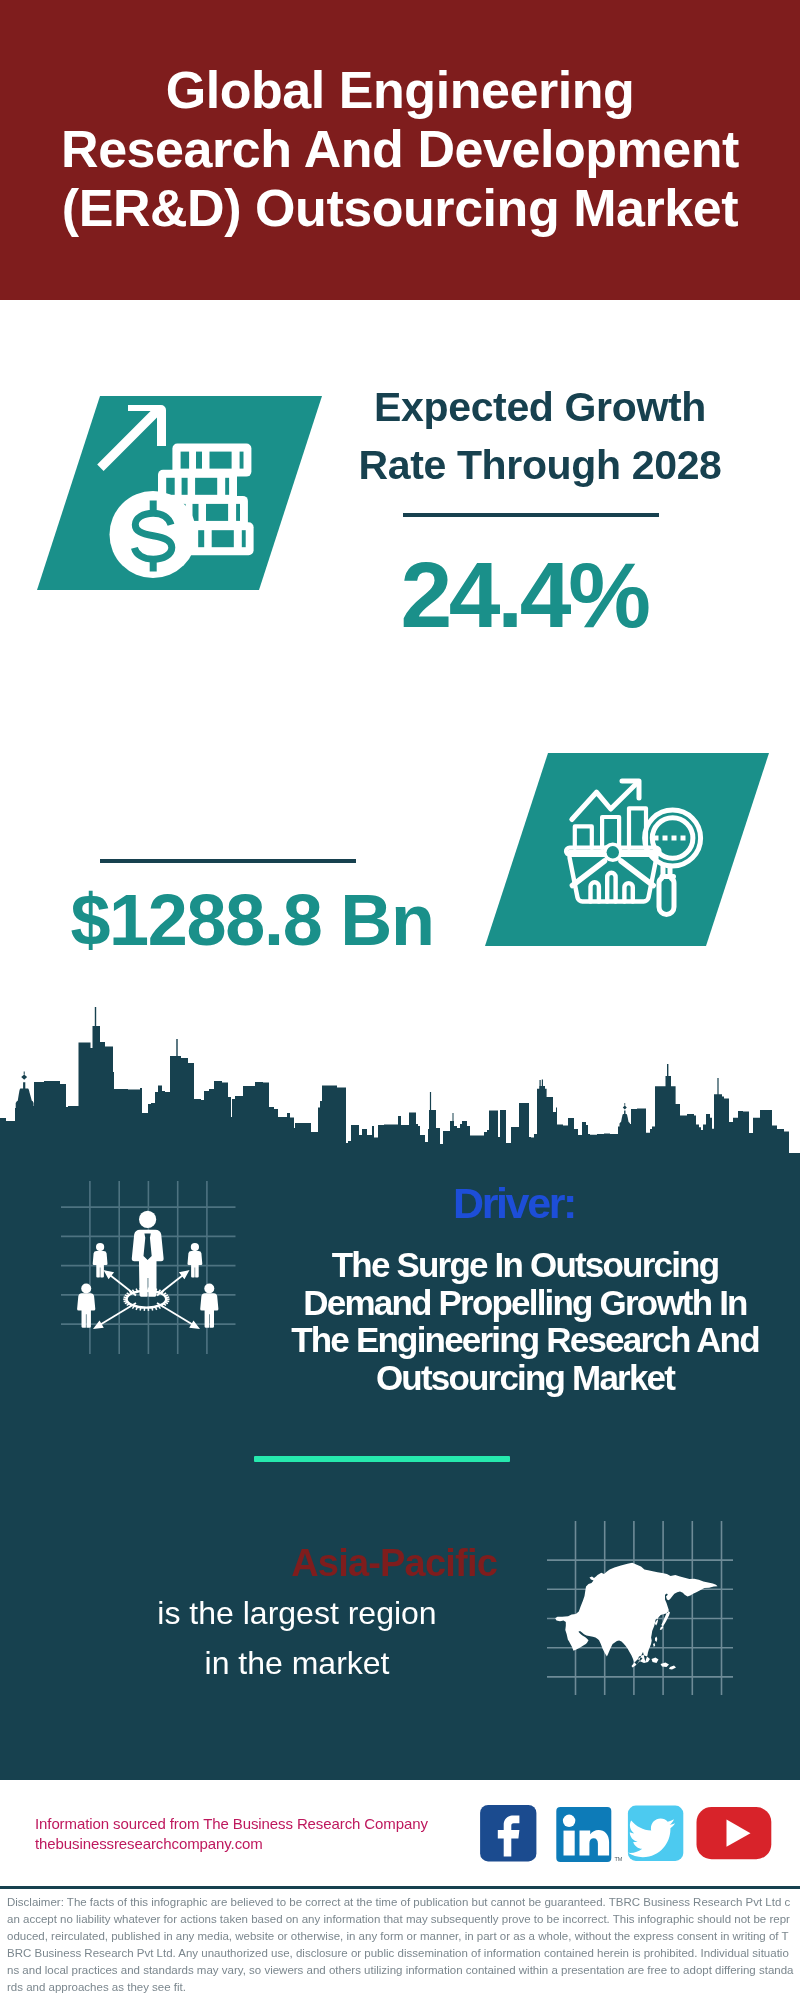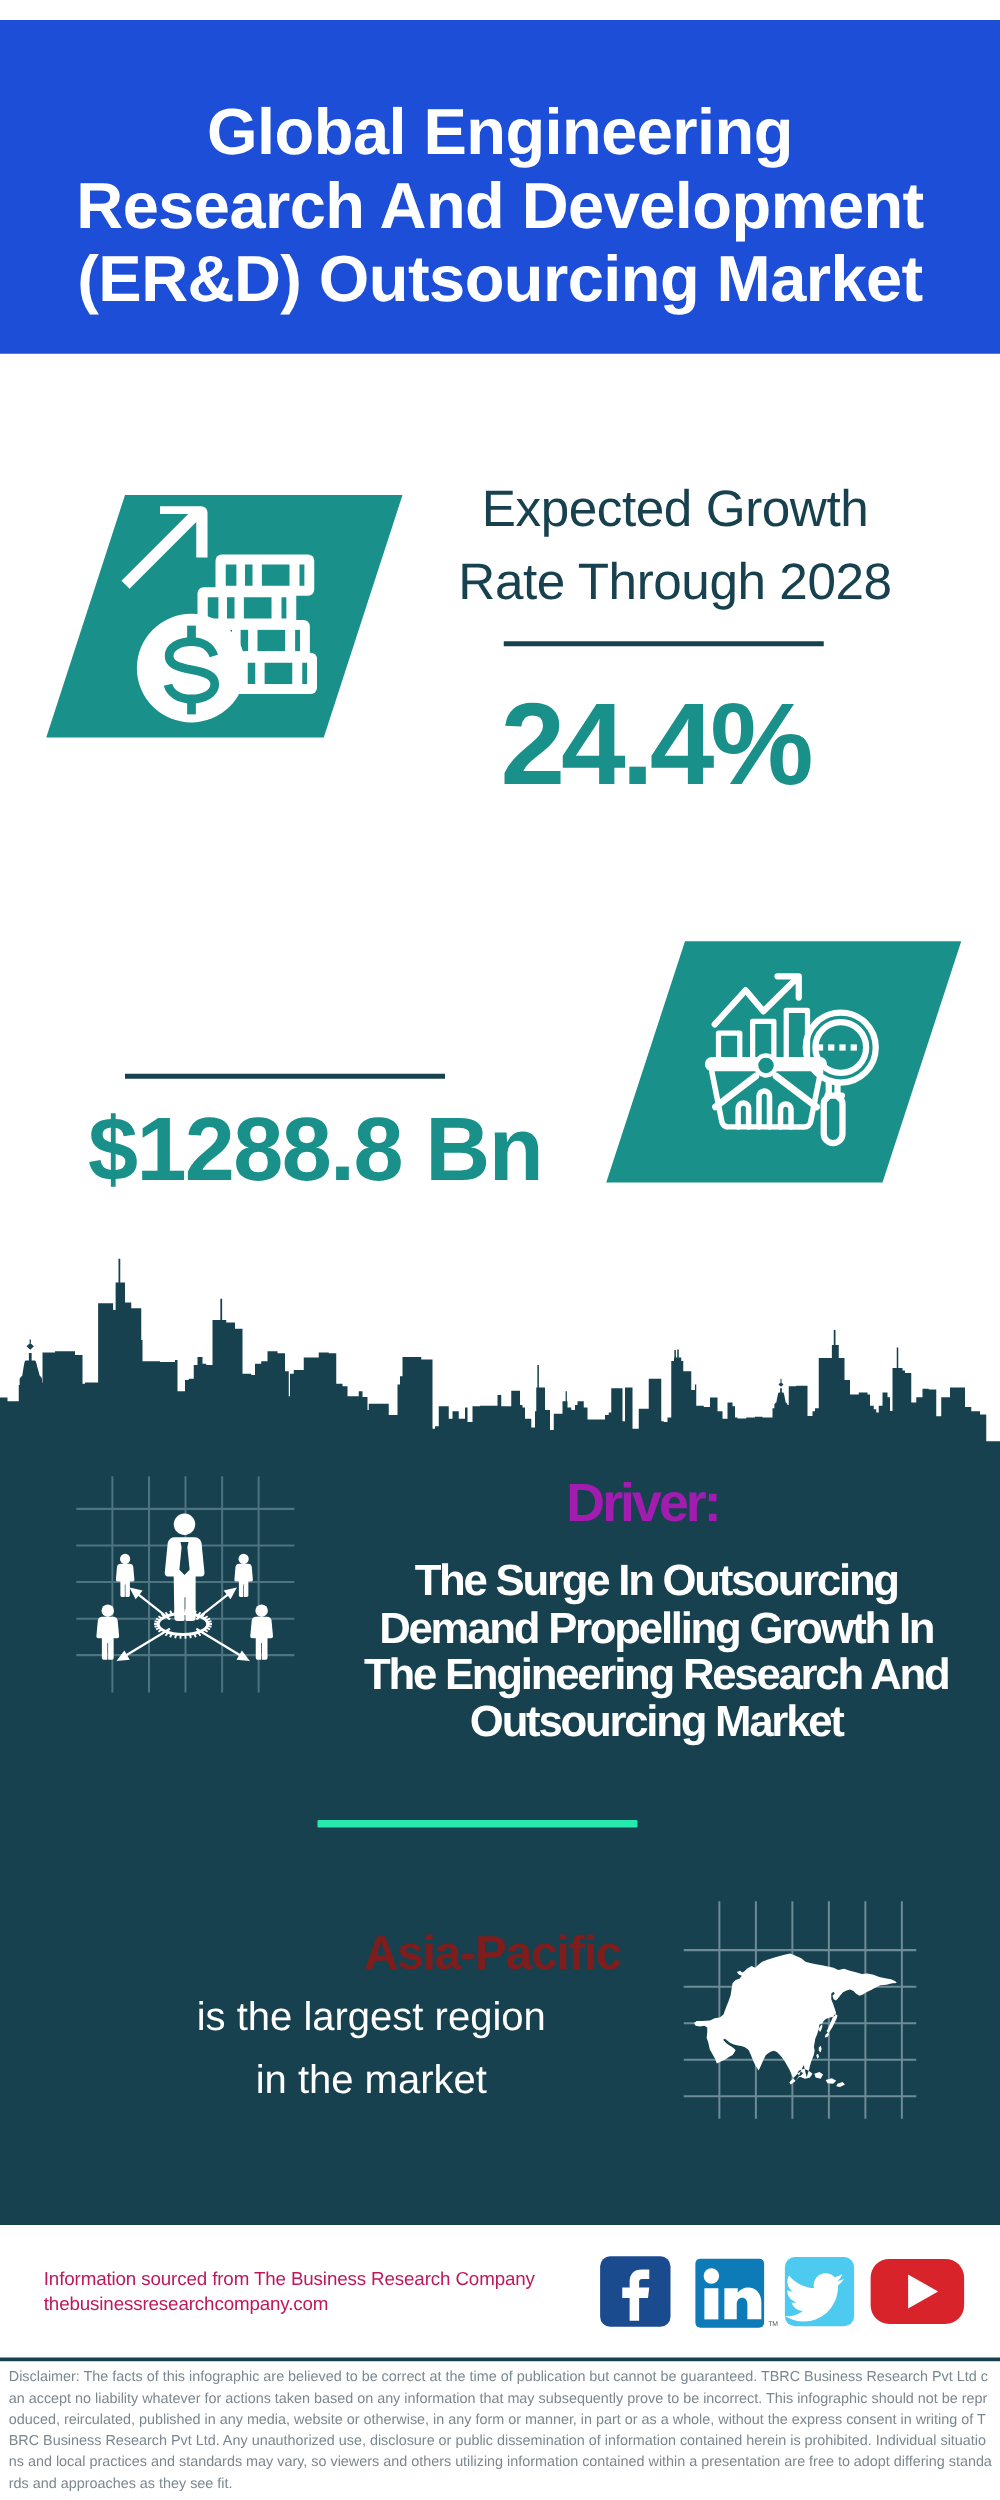--- a/index.html
+++ b/index.html
@@ -1,39 +1,39 @@
 <!DOCTYPE html>
 <html><head>
 <meta charset="utf-8">
 <style>
   html,body{margin:0;padding:0;}
   body{width:800px;height:2000px;background:#ffffff;
        font-family:"Liberation Sans",sans-serif;overflow:hidden;}
   .page{position:relative;width:800px;height:2000px;overflow:hidden;}
 
   
-  .header{position:absolute;left:0;top:16px;width:800px;height:267px;background:#1d4ed8;}
+  .header{position:absolute;left:0;top:0;width:800px;height:300px;background:#7f1d1d;}
   .title{position:absolute;left:0;top:61px;width:800px;text-align:center;color:#ffffff;
          font-size:52px;font-weight:bold;line-height:59px;letter-spacing:-0.45px;}
 
   
   .para{position:absolute;overflow:visible;}
-  .statlabel{position:absolute;color:#17414F;font-size:41px;font-weight:normal;line-height:57.5px;
+  .statlabel{position:absolute;color:#17414F;font-size:41px;font-weight:bold;line-height:57.5px;
              text-align:center;letter-spacing:-0.35px;}
   .statrule{position:absolute;height:4px;background:#17414F;}
   .statvalue{position:absolute;color:#1A908A;font-weight:bold;text-align:center;}
   .v1{font-size:93px;line-height:93px;letter-spacing:-3.3px;}
   .v2{font-size:72px;line-height:72px;letter-spacing:-1.3px;}
 
   
   .darkband{position:absolute;left:0;top:1153px;width:800px;height:627px;background:#17414F;}
   .skyline{position:absolute;left:0;top:1004px;width:800px;height:152px;display:block;}
   .gridbox{position:absolute;overflow:visible;}
 
-  .drivertitle{position:absolute;color:#a21caf;font-size:43px;font-weight:bold;line-height:43px;
+  .drivertitle{position:absolute;color:#1d4ed8;font-size:43px;font-weight:bold;line-height:43px;
                text-align:center;letter-spacing:-2.4px;}
   .drivertext{position:absolute;color:#ffffff;font-size:35px;font-weight:bold;line-height:37.5px;
               text-align:center;letter-spacing:-1.8px;white-space:nowrap;}
   .greenrule{position:absolute;height:6px;background:#26E9AE;border-radius:1px;}
 
   .regionname{position:absolute;color:#7f1d1d;font-size:38px;font-weight:bold;line-height:50px;
               text-align:right;letter-spacing:-0.8px;}
   .regiontext{position:absolute;color:#ffffff;font-size:32px;font-weight:normal;line-height:50px;
               text-align:center;letter-spacing:0px;}
 

